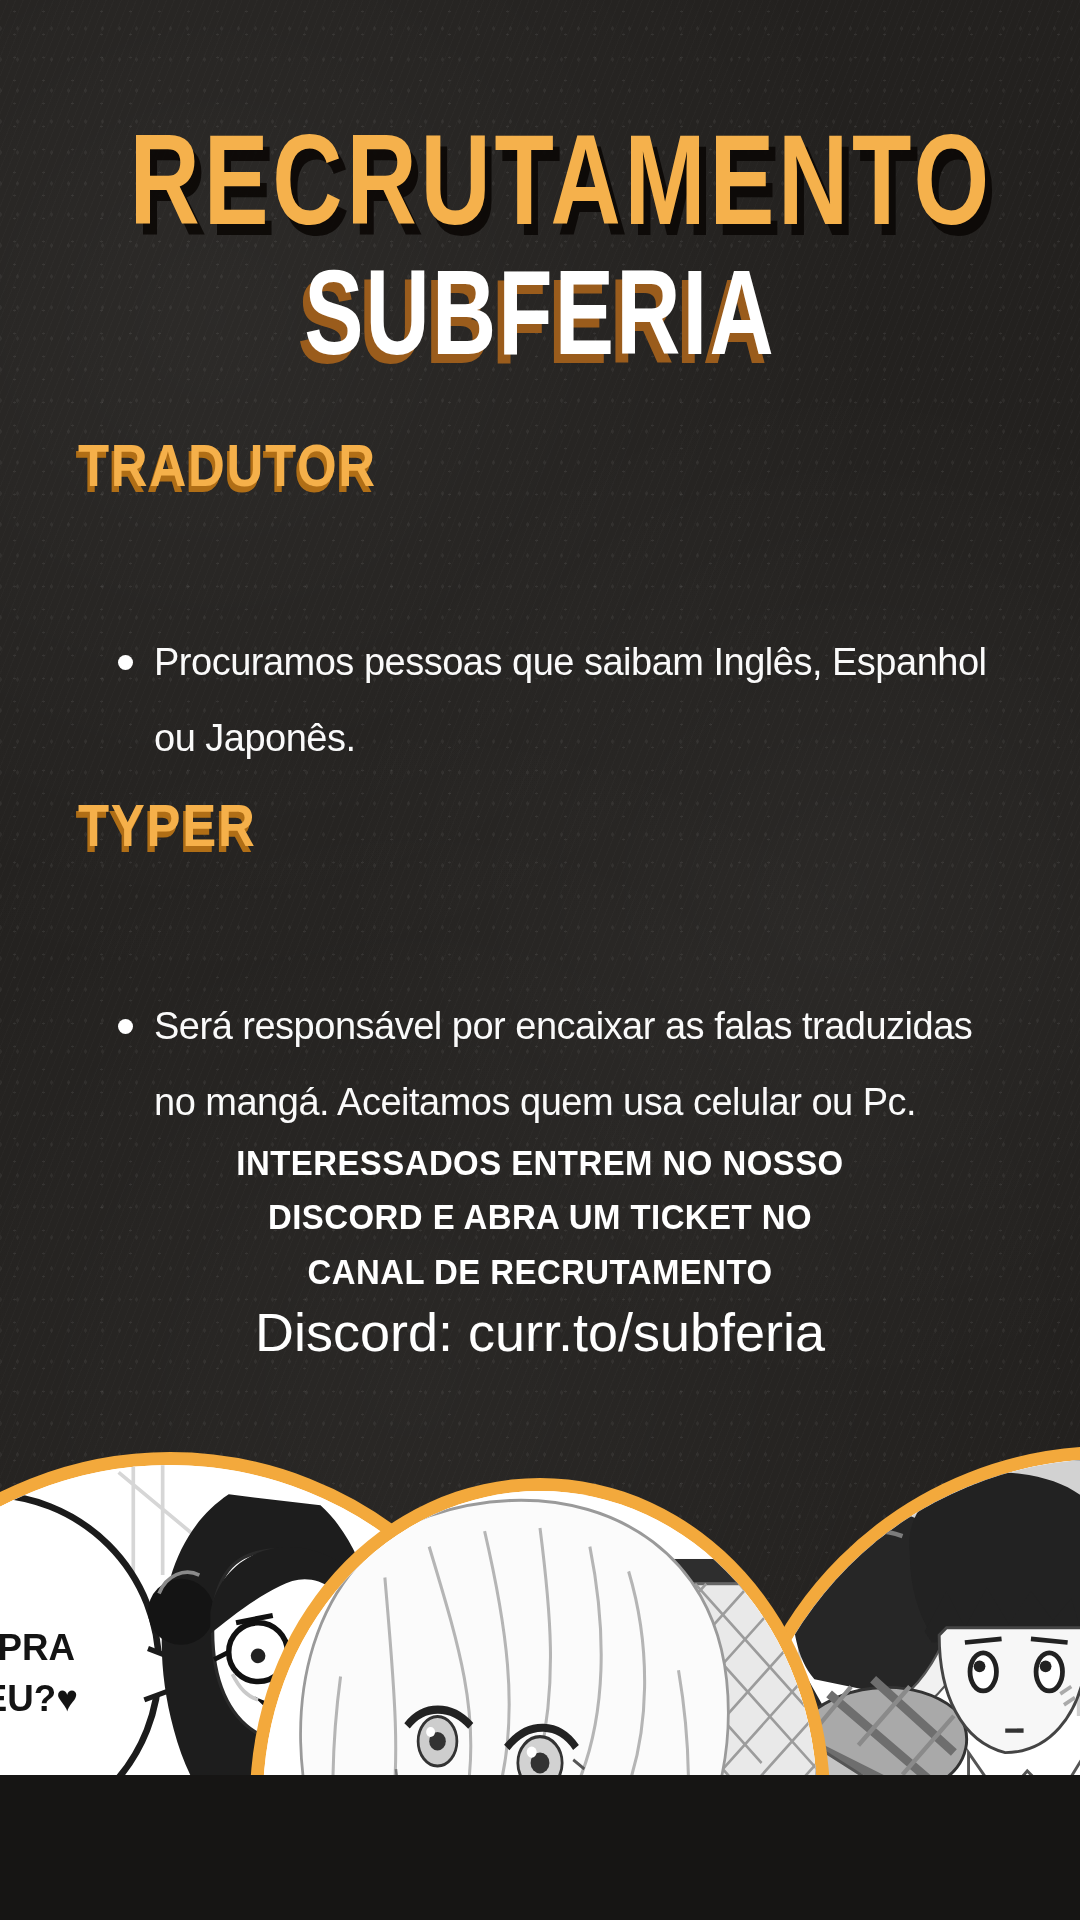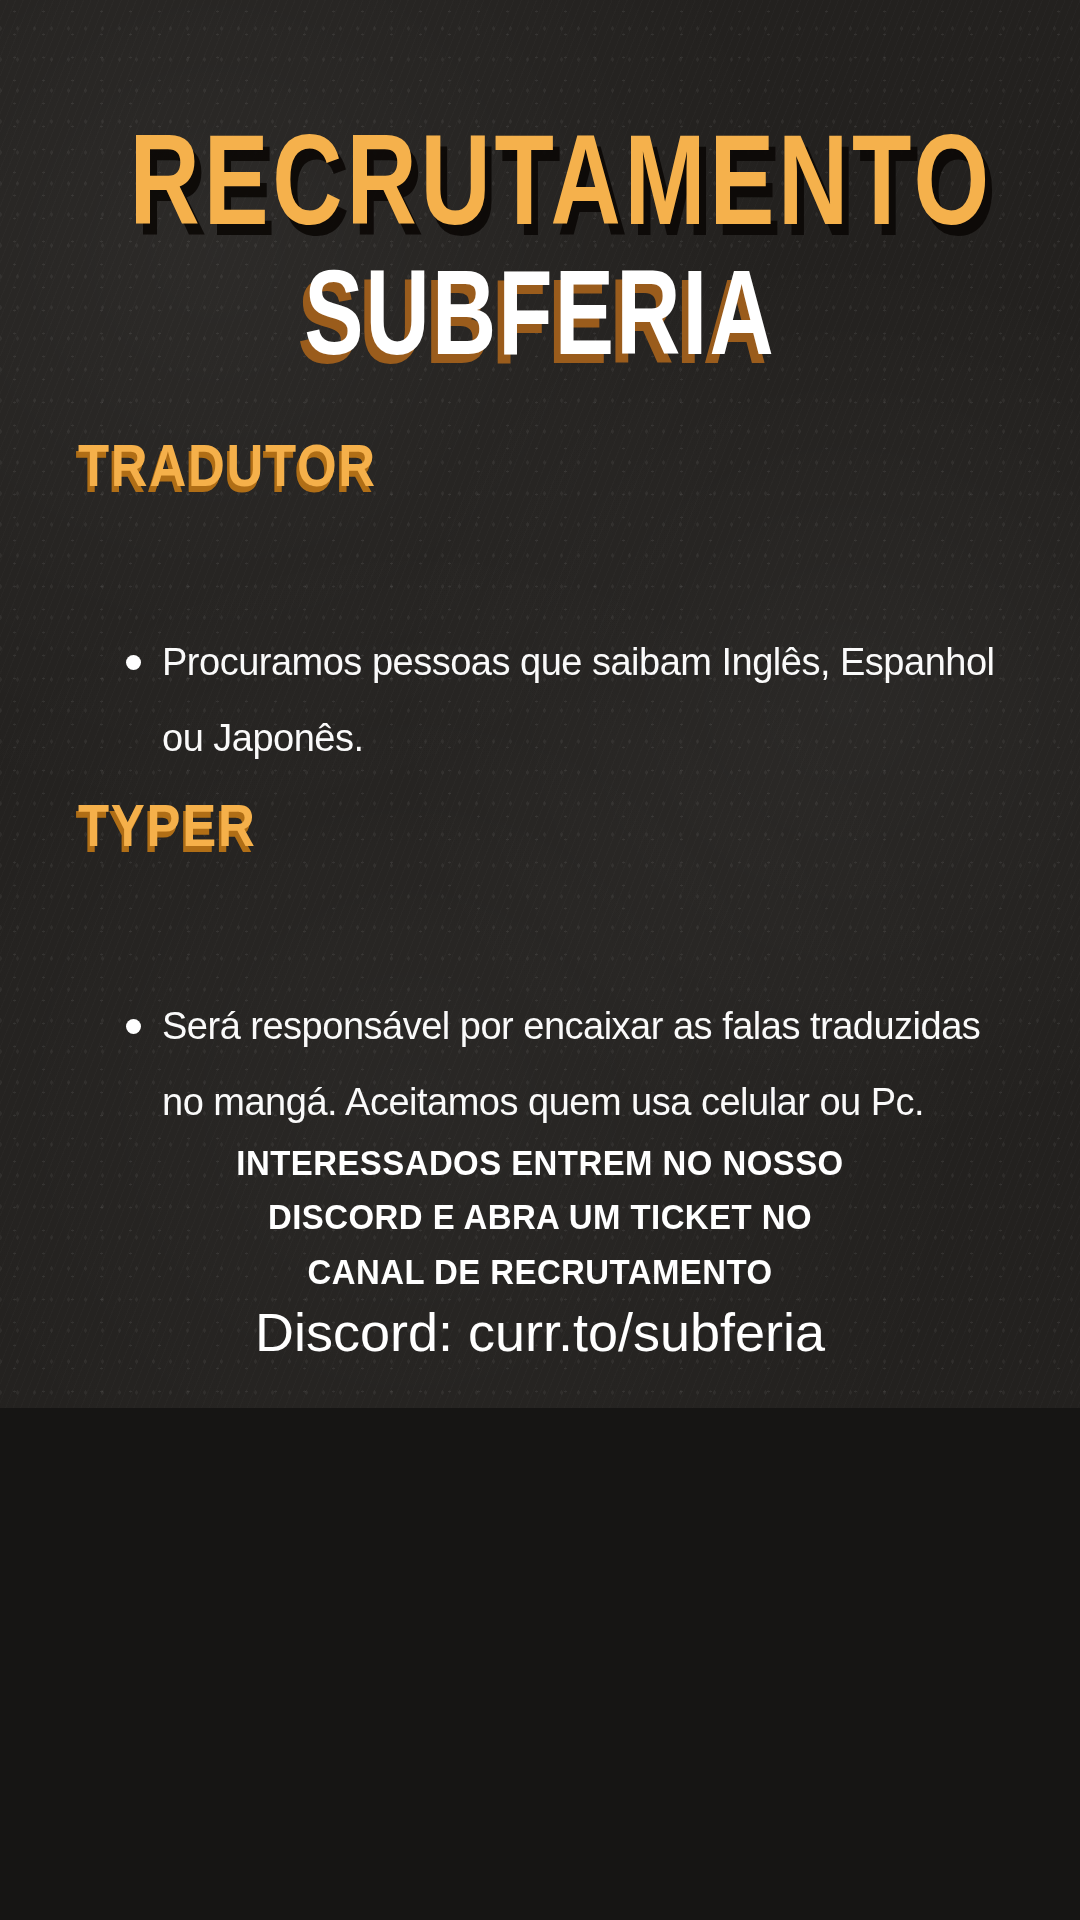--- a/index.html
+++ b/index.html
@@ -1,17 +1,17 @@
 <!DOCTYPE html>
 <html><head>
 <meta charset="utf-8">
 <style>
   html,body{margin:0;padding:0;background:#161514;}
   .poster{
-    position:relative;width:1080px;height:1408px;overflow:hidden;
+    position:relative;width:1080px;height:1775px;overflow:hidden;
     background:
       radial-gradient(circle at 20% 18%, rgba(255,255,255,.045), transparent 40%),
       radial-gradient(circle at 78% 50%, rgba(255,255,255,.035), transparent 42%),
       radial-gradient(circle at 38% 78%, rgba(255,255,255,.03), transparent 45%),
       #23211f;
     font-family:"Liberation Sans",sans-serif;
   }
   .poster::before{
     content:"";position:absolute;inset:0;pointer-events:none;
     background-image:
@@ -24,21 +24,21 @@
   .title{position:absolute;left:0;width:100%;text-align:center;font-weight:bold;line-height:1;}
   .title-1{top:116px;font-size:128px;letter-spacing:5px;color:#F5B14C;
     transform:scaleX(.76);text-shadow:9px 11px 0 rgba(12,9,6,.93);}
   .title-2{top:252px;font-size:120px;letter-spacing:3px;color:#ffffff;
     transform:scaleX(.74);text-shadow:-9px 9px 0 #9a5c1c;}
   .sec-heading{position:absolute;left:78px;font-size:60px;font-weight:bold;color:#F5B04A;
     letter-spacing:2px;transform:scaleX(.85);transform-origin:left top;line-height:1;
     text-shadow:-3px 6px 0 #b06e16;}
   .sec-heading.tradutor{top:436px;}
   .sec-heading.typer{top:796px;}
-  .bullets{position:absolute;left:126px;width:940px;margin:0;padding:0;list-style:none;
+  .bullets{position:absolute;left:118px;width:940px;margin:0;padding:0;list-style:none;
     color:#fafafa;font-size:38px;line-height:2.0;letter-spacing:-.5px;white-space:pre-line;}
   .bullets.b1{top:548px;}
   .bullets.b2{top:912px;}
   .bullets li{position:relative;padding-left:36px;}
   .bullets li::before{content:"";position:absolute;left:0;top:31px;width:15px;height:15px;
     border-radius:50%;background:#ffffff;}
   .cta{position:absolute;top:1136px;left:0;width:100%;text-align:center;color:#ffffff;
     font-size:35px;font-weight:bold;line-height:1.55;letter-spacing:.5px;white-space:pre-line;
     transform:scaleX(.94);}
   .discord{position:absolute;top:1300px;left:0;width:100%;text-align:center;color:#ffffff;

